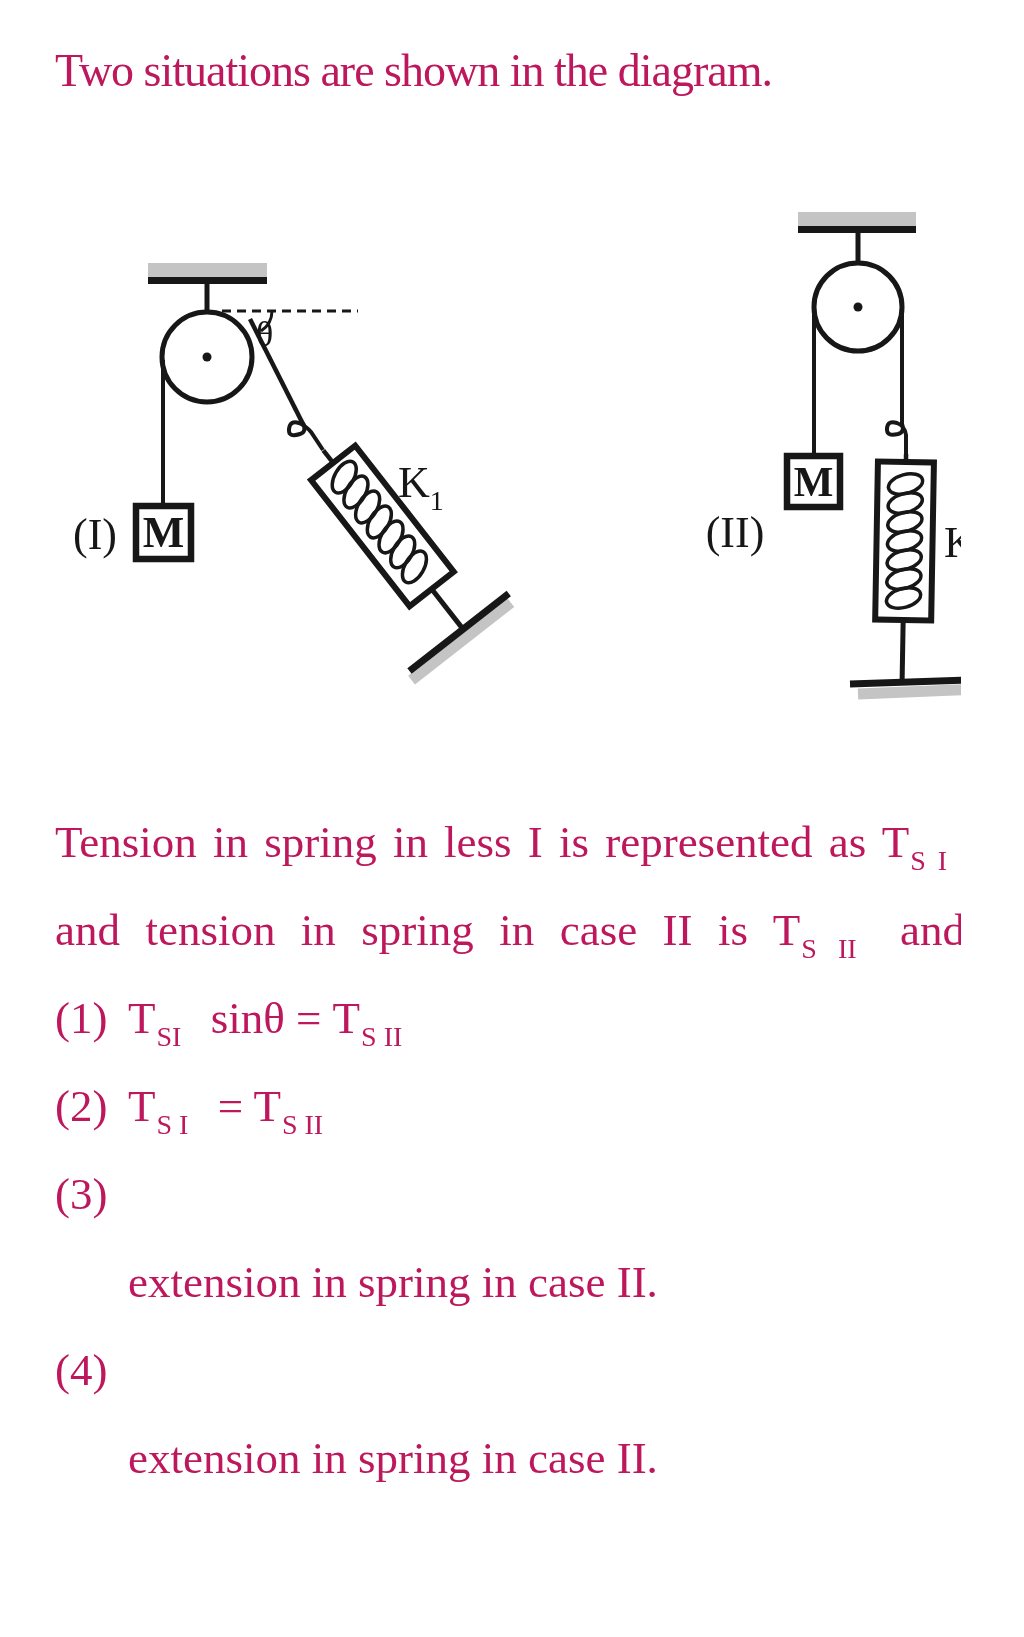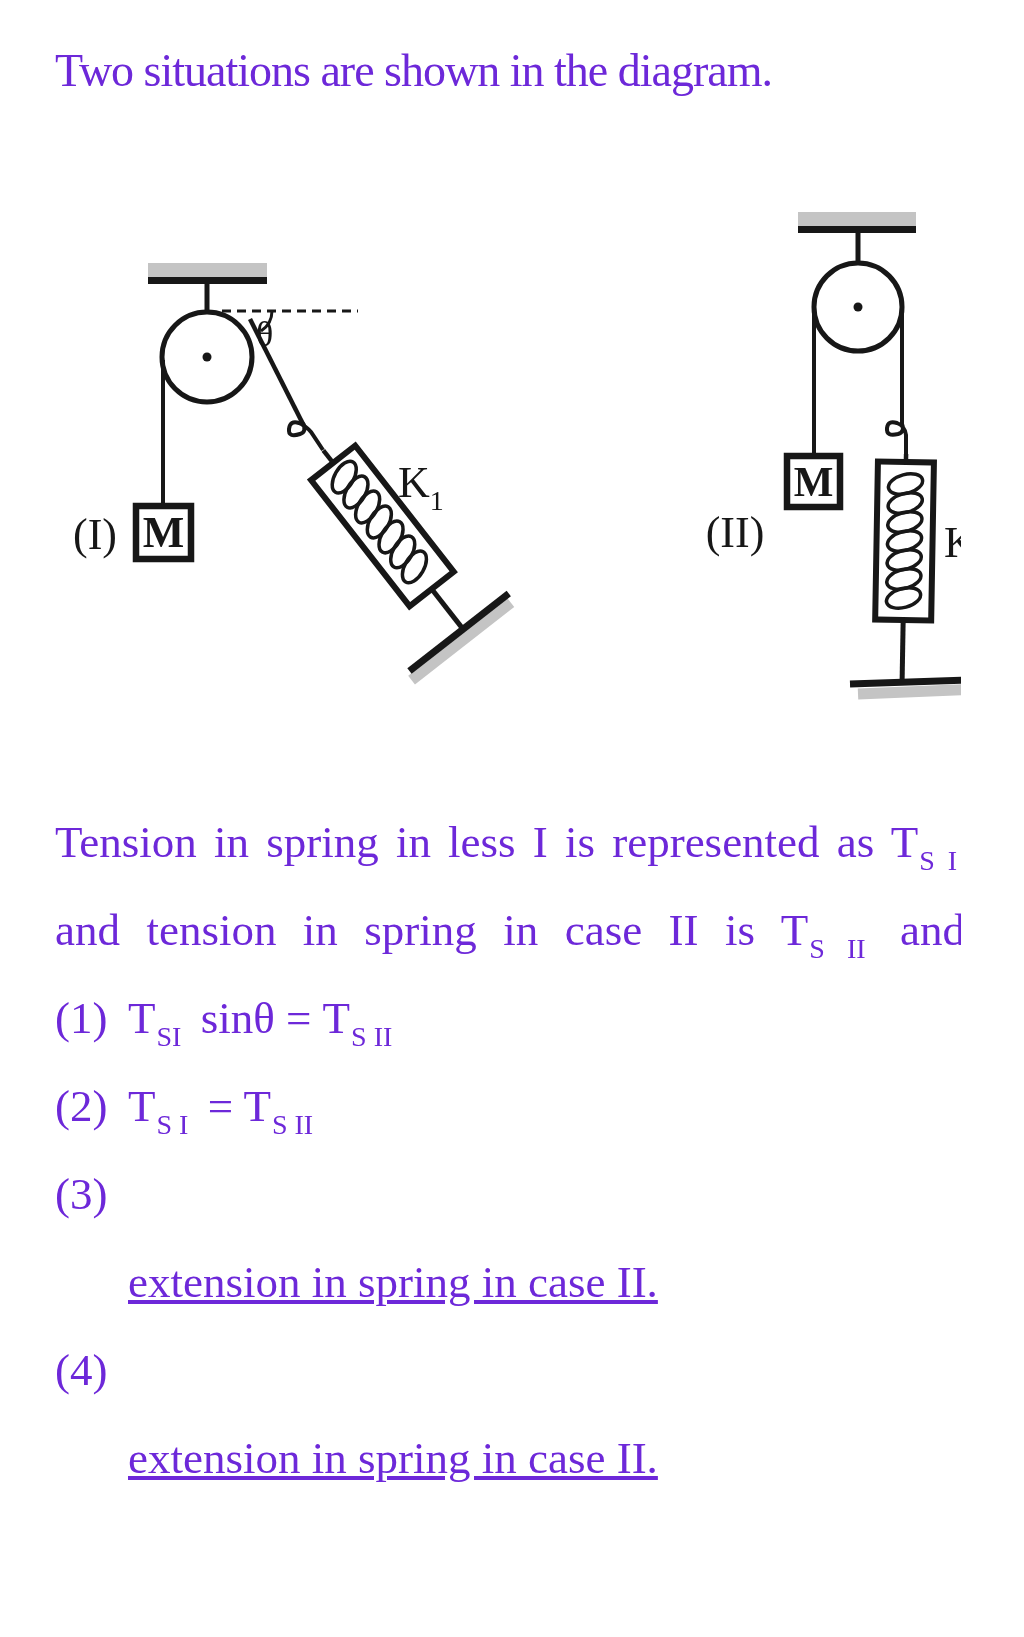--- a/index.html
+++ b/index.html
@@ -1,37 +1,37 @@
 <!DOCTYPE html>
 <html><head>
 <meta charset="utf-8">
 <style>
   html,body { margin:0; padding:0; background:#fff; }
   #page {
     position:relative; width:961px; height:1637px; background:#fff;
-    font-family:"Liberation Serif", serif; color:#6d28d9; overflow:hidden;
+    font-family:"Liberation Serif", serif; color:#be185d; overflow:hidden;
   }
   #title {
     position:absolute; left:55px; top:44px; width:940px;
     font-size:46px; letter-spacing:-1px; white-space:nowrap;
   }
   #figure-svg { position:absolute; left:0; top:150px; }
   svg text { font-family:"Liberation Serif", serif; fill:#171717; }
   #textblock {
     position:absolute; left:0; top:798px; width:1024px;
     padding:0 59px 0 55px; box-sizing:border-box;
     font-size:45px;
   }
   .tline { height:88px; line-height:88px; overflow:hidden; white-space:normal; }
   .just { text-align:justify; }
   .just::after { content:""; display:inline-block; width:100%; height:0; line-height:0; vertical-align:top; }
   .opt { position:relative; padding-left:73px; }
   .opt .num { position:absolute; left:0; top:0; }
-  .cont { padding-left:73px;text-decoration:underline; }
-  .sub { font-size:28px; position:relative; top:13px; margin-left:1px; margin-right:8px; }
+  .cont { padding-left:73px; }
+  .sub { font-size:28px; position:relative; top:13px; margin-left:1px; margin-right:18px; }
 </style>
 </head>
 <body>
 
 <div id="page">
 
   <div id="title">Two situations are shown in the diagram.</div>
 
   <svg id="figure-svg" width="1024" height="580" viewBox="0 150 1024 580">
 

